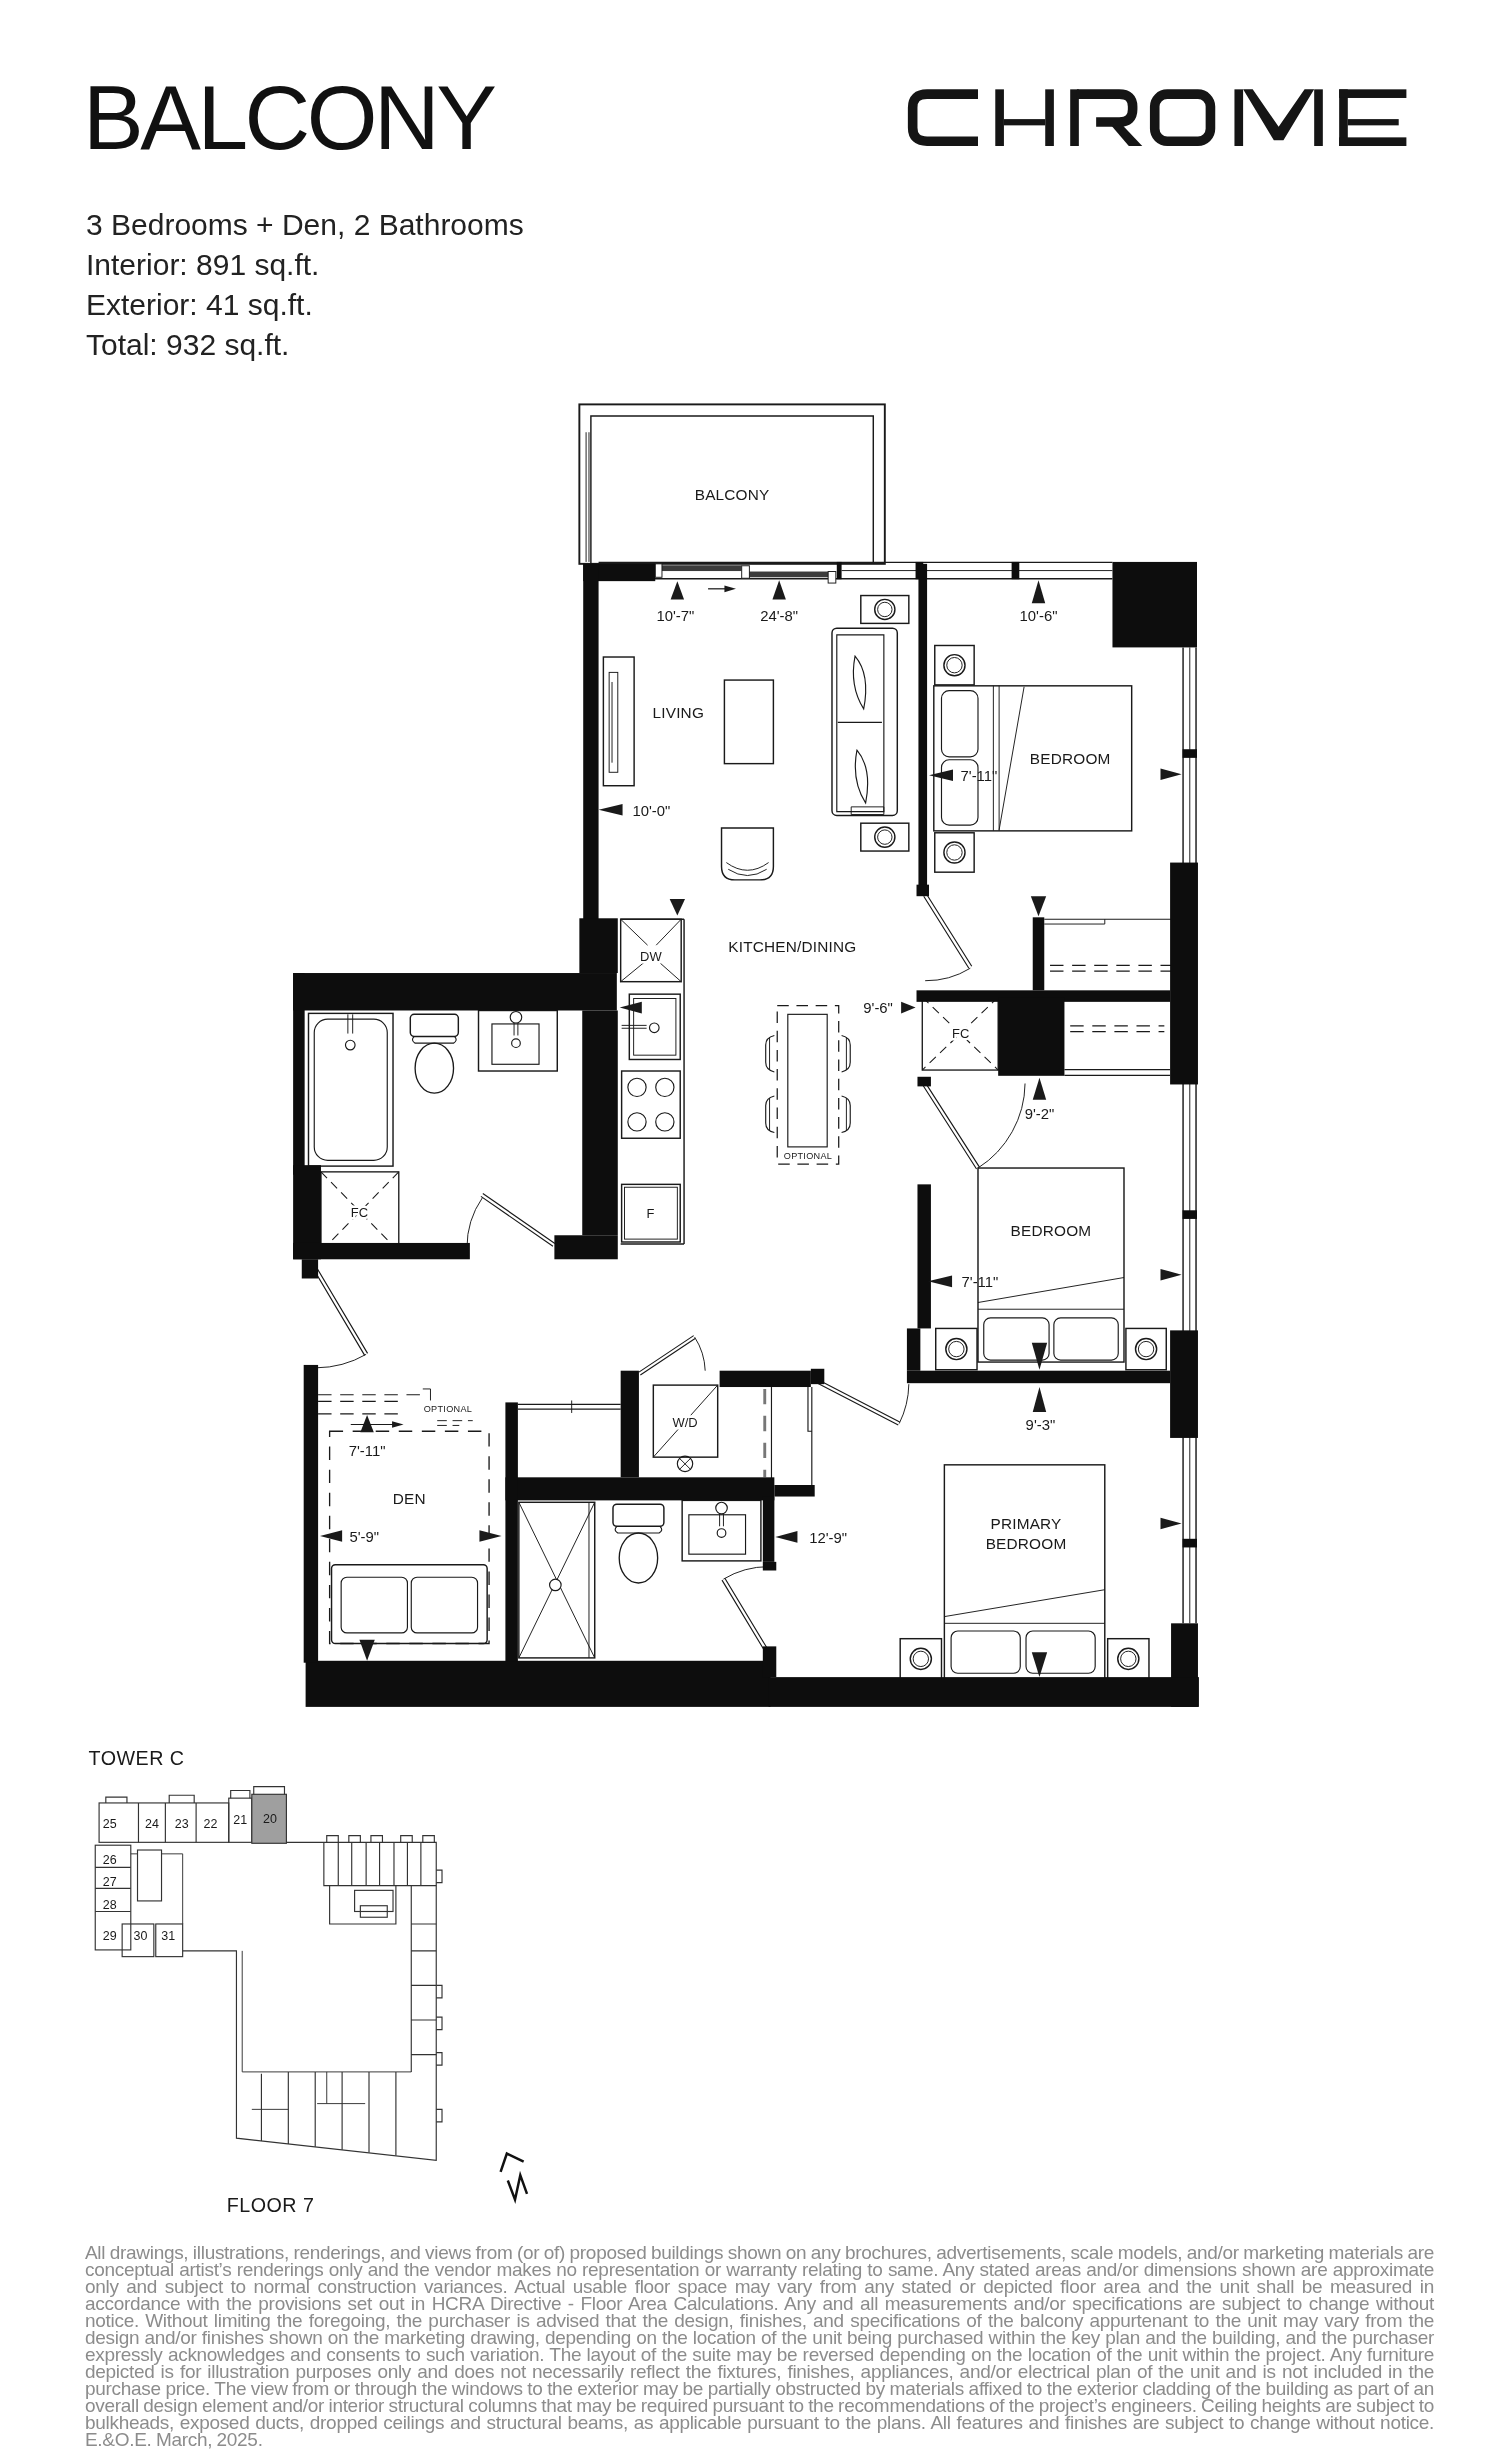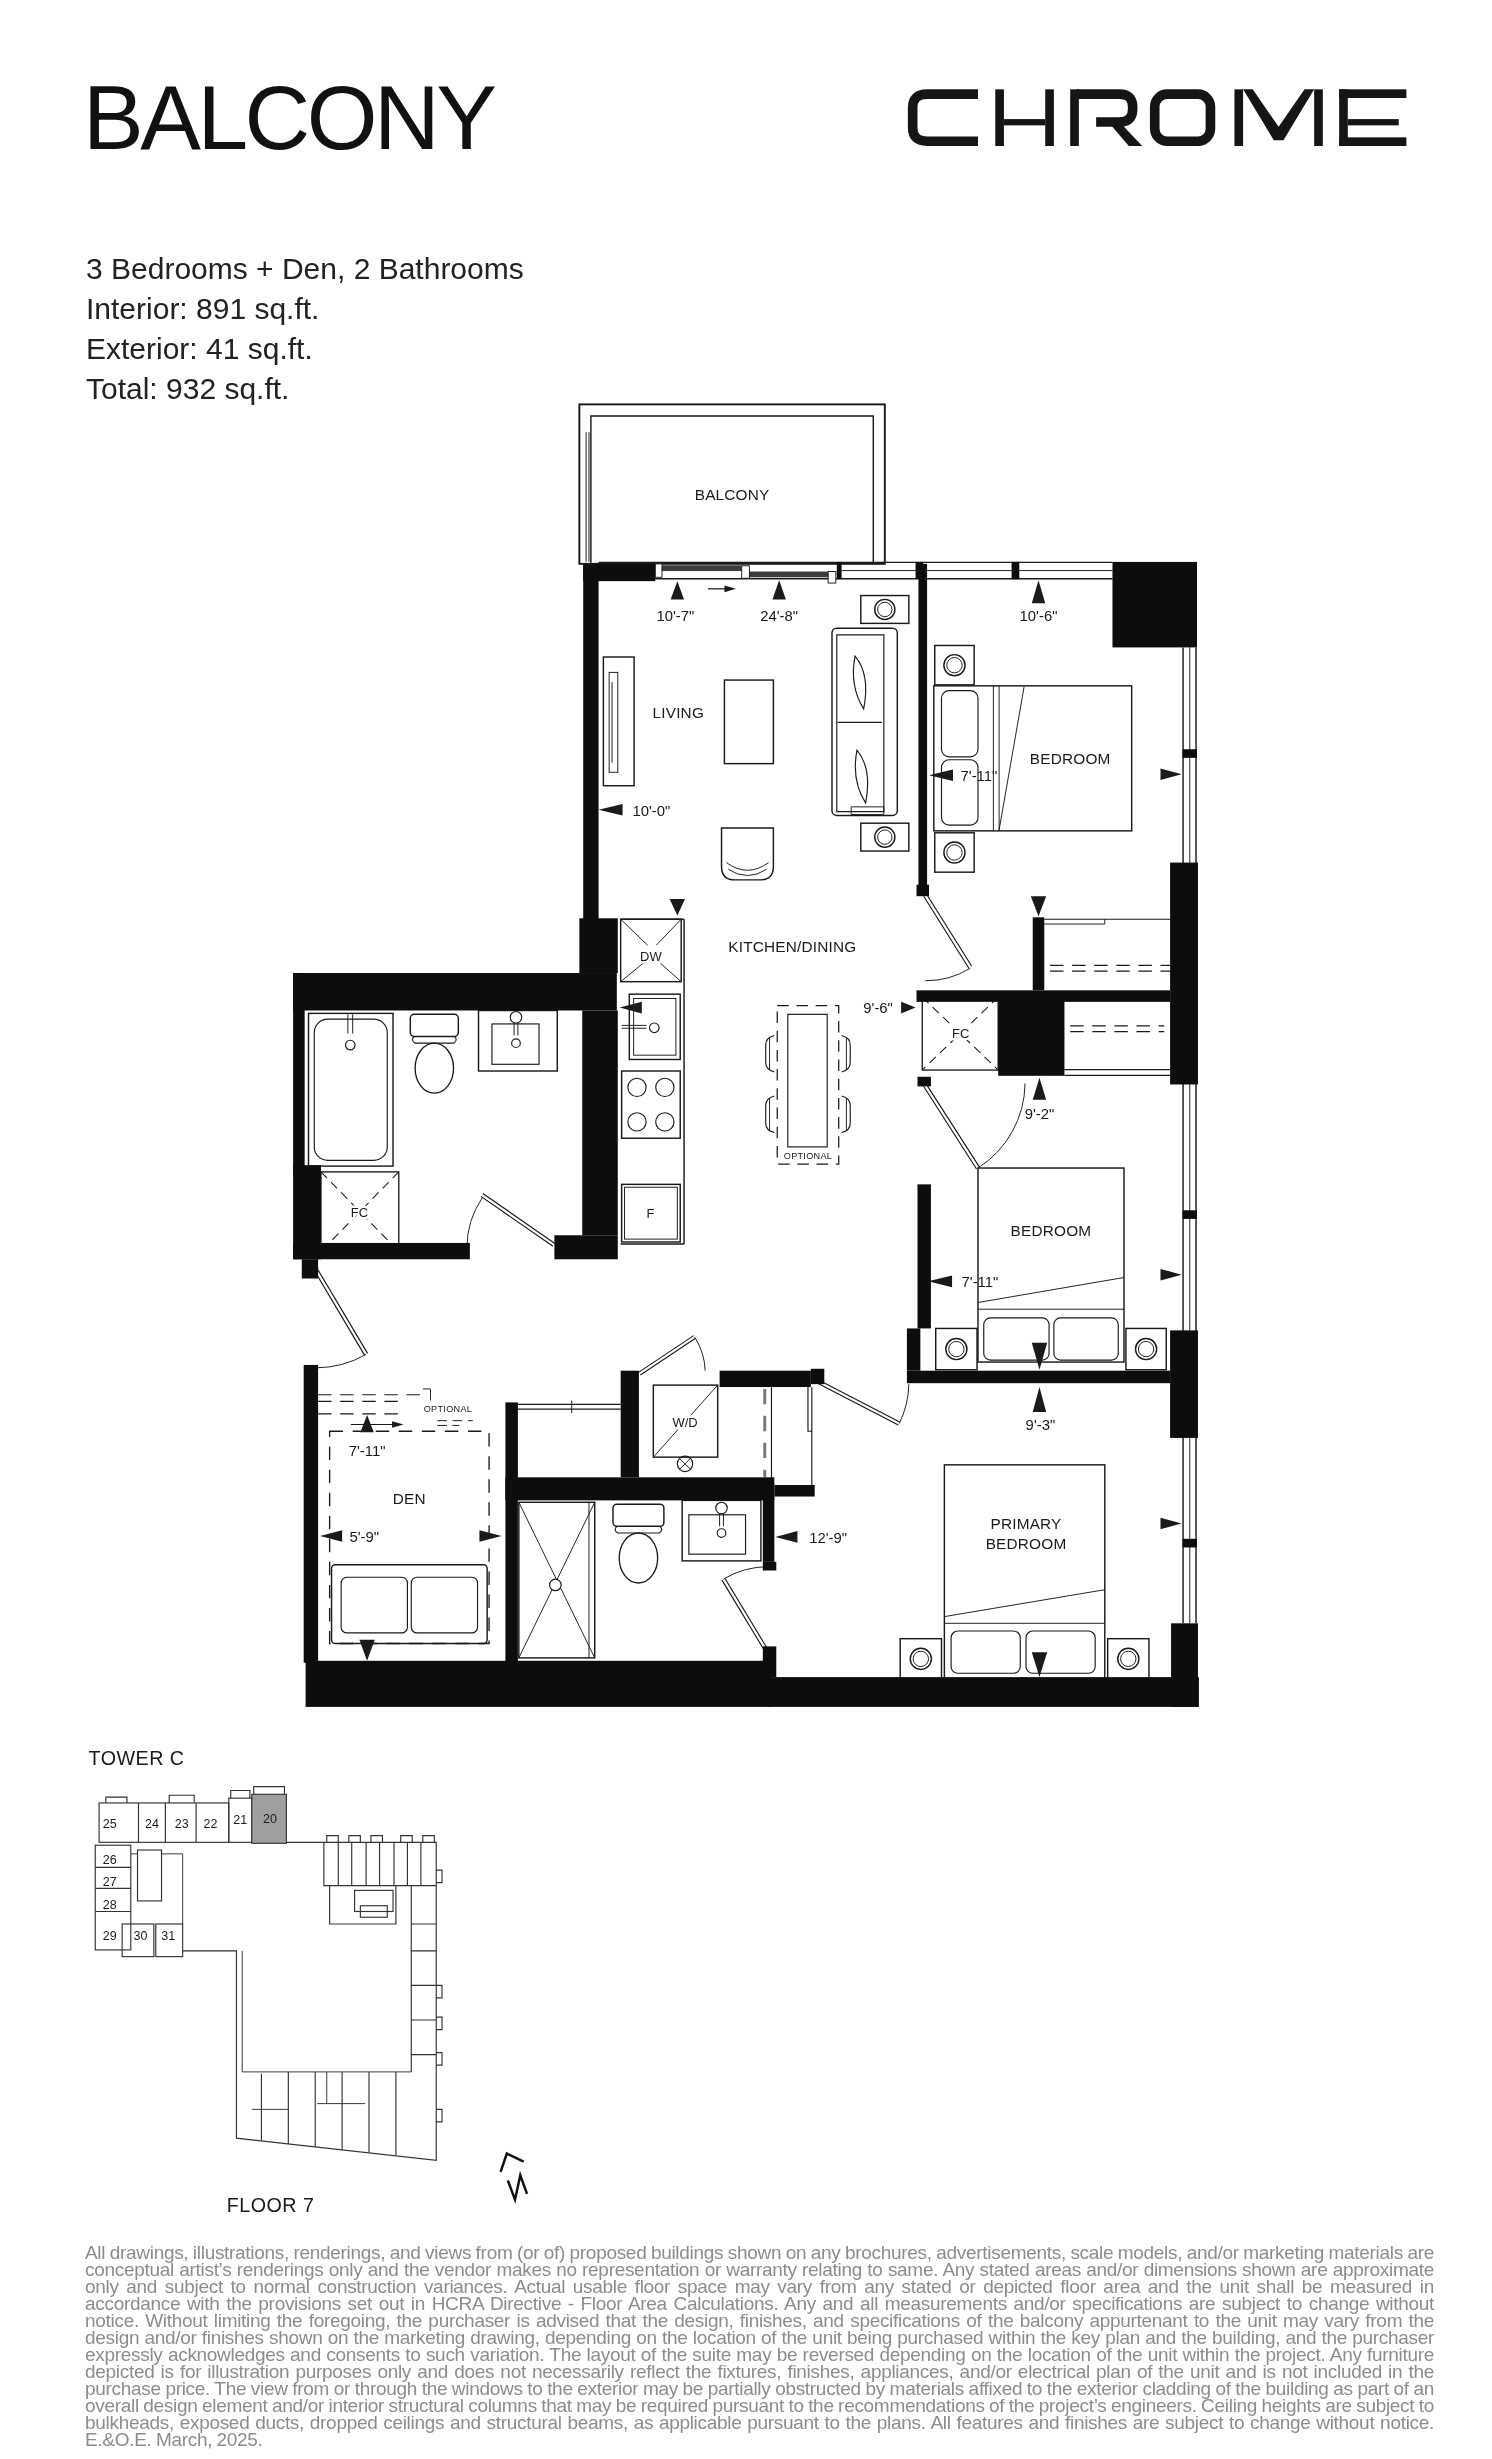--- a/index.html
+++ b/index.html
@@ -1,20 +1,20 @@
 <!DOCTYPE html>
 <html><head>
 <meta charset="utf-8">
 <style>
   html,body{margin:0;padding:0;}
   body{width:1493px;height:2459px;background:#ffffff;position:relative;
        font-family:"Liberation Sans",sans-serif;overflow:hidden;}
   #chamfer{position:absolute;left:83px;top:72px;font-size:91px;letter-spacing:-3.5px;
        color:#111;line-height:1;white-space:nowrap;}
-  #info{position:absolute;left:86px;top:205px;font-size:30px;line-height:40px;color:#222;margin-top:44px;}
+  #info{position:absolute;left:86px;top:205px;font-size:30px;line-height:40px;color:#222;}
   #disc{position:absolute;left:85px;top:2244px;width:1349px;font-size:19px;line-height:17px;letter-spacing:-0.3px;word-spacing:-0.6px;
        color:#8c8c8c;text-align:justify;}
   svg text{font-family:"Liberation Sans",sans-serif;}
 </style>
 </head>
 <body>
 
 <div id="chamfer">BALCONY</div>
 
 <div id="info">3 Bedrooms + Den, 2 Bathrooms<br>Interior: 891 sq.ft.<br>Exterior: 41 sq.ft.<br>Total: 932 sq.ft.</div>

